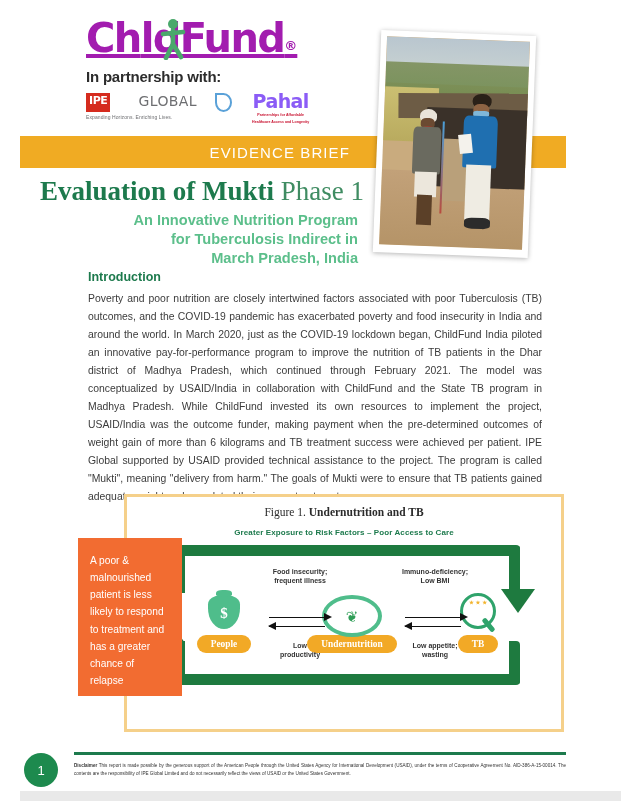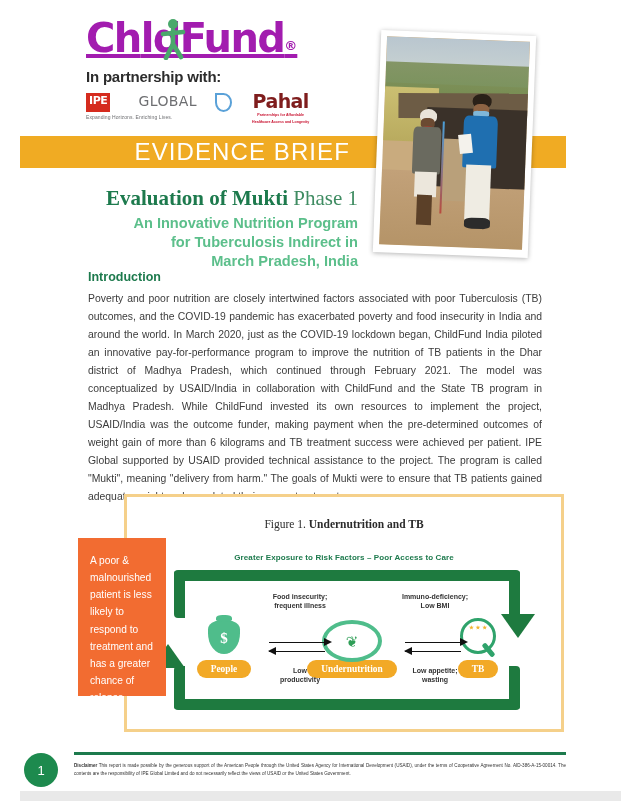--- a/index.html
+++ b/index.html
@@ -96,21 +96,21 @@
   .ipe-swirl {
     width: 13px; height: 15px; border-radius: 0 50% 50% 50%;
     border: 2px solid #5aa1d8; margin-left: 1px;
   }
   .ipe-tag {
     font-size: 5px; color: #6d6e71; margin-top: 2px; letter-spacing: 0.1px;
   }
   .pahal-logo { text-align: center; }
   .pahal-word {
     font-family: "DejaVu Sans", sans-serif;
-    font-weight: bold; font-size: 19px; color: #7f1d1d;
+    font-weight: bold; font-size: 19px; color: #8b5cf6;
     letter-spacing: -0.6px; line-height: 1;
   }
   .pahal-tag {
     font-size: 3.6px; color: #c8102e; line-height: 1.35; margin-top: 2px;
     font-weight: bold;
   }
 
   
   .photo-frame {
     position: absolute;
@@ -179,39 +179,38 @@
     left: 20px; top: 136px;
     width: 546px; height: 32px;
     background: #f0ab23;
     display: flex; align-items: center; justify-content: flex-end;
     box-sizing: border-box;
     padding-right: 216px;
     z-index: 2;
   }
   .evidence-banner .txt {
     color: #ffffff;
-    font-size: 24px;
+    font-size: 15px;
     letter-spacing: 1.1px;
     font-family: "Liberation Sans", sans-serif;
   }
 
   
   .title-block {
     position: absolute;
     left: 40px; top: 176px;
     width: 318px;
     text-align: right;
   }
   .title-main {
     font-family: "Liberation Serif", serif;
-    font-size: 21px;
+    font-size: 27px;
     color: #1d7a4d;
     line-height: 1.18;
     white-space: nowrap;
-    margin-top: 10px;
   }
   .title-main b { font-weight: bold; }
   .title-main .light { font-weight: normal; color: #3f8c62; }
   .title-sub {
     margin-top: 3px;
     font-size: 14.6px;
     font-weight: bold;
     color: #5cbf8b;
     line-height: 1.32;
   }
@@ -236,34 +235,34 @@
   .figure-card {
     position: absolute;
     left: 124px; top: 494px;
     width: 440px; height: 238px;
     border: 3px solid #f5d08a;
     background: #ffffff;
     box-sizing: border-box;
   }
   .figure-caption {
     text-align: center;
-    margin-top: 21px;
+    margin-top: 9px;
     font-family: "Liberation Serif", serif;
     font-size: 11.5px;
     color: #2b2b2b;
   }
   .figure-caption b { font-weight: bold; }
   .fig-top-label, .fig-bottom-label {
     text-align: center;
     font-size: 8px;
     font-weight: bold;
     color: #1d7a4d;
     letter-spacing: 0.1px;
   }
-  .fig-top-label { margin-top: 23px; }
+  .fig-top-label { margin-top: 10px; }
   .fig-bottom-label { margin-top: 2px; }
 
   .fig-canvas {
     position: relative;
     width: 100%; height: 170px;
   }
 
   
   .arc-top {
     position: absolute; left: 47px; top: 8px; width: 346px; height: 48px;
@@ -376,21 +375,21 @@
   }
   .ml-food { left: 133px; top: 30px; }
   .ml-immu { left: 268px; top: 30px; }
   .ml-prod { left: 133px; top: 104px; }
   .ml-appe { left: 268px; top: 104px; }
 
   
   .callout {
     position: absolute;
     left: 78px; top: 538px;
-    width: 88px; height: 158px;
+    width: 104px; height: 158px;
     background: #f26c31;
     color: #ffffff;
     font-size: 10.2px;
     line-height: 1.68;
     padding: 14px 12px;
     box-sizing: border-box;
     z-index: 6;
   }
 
   

